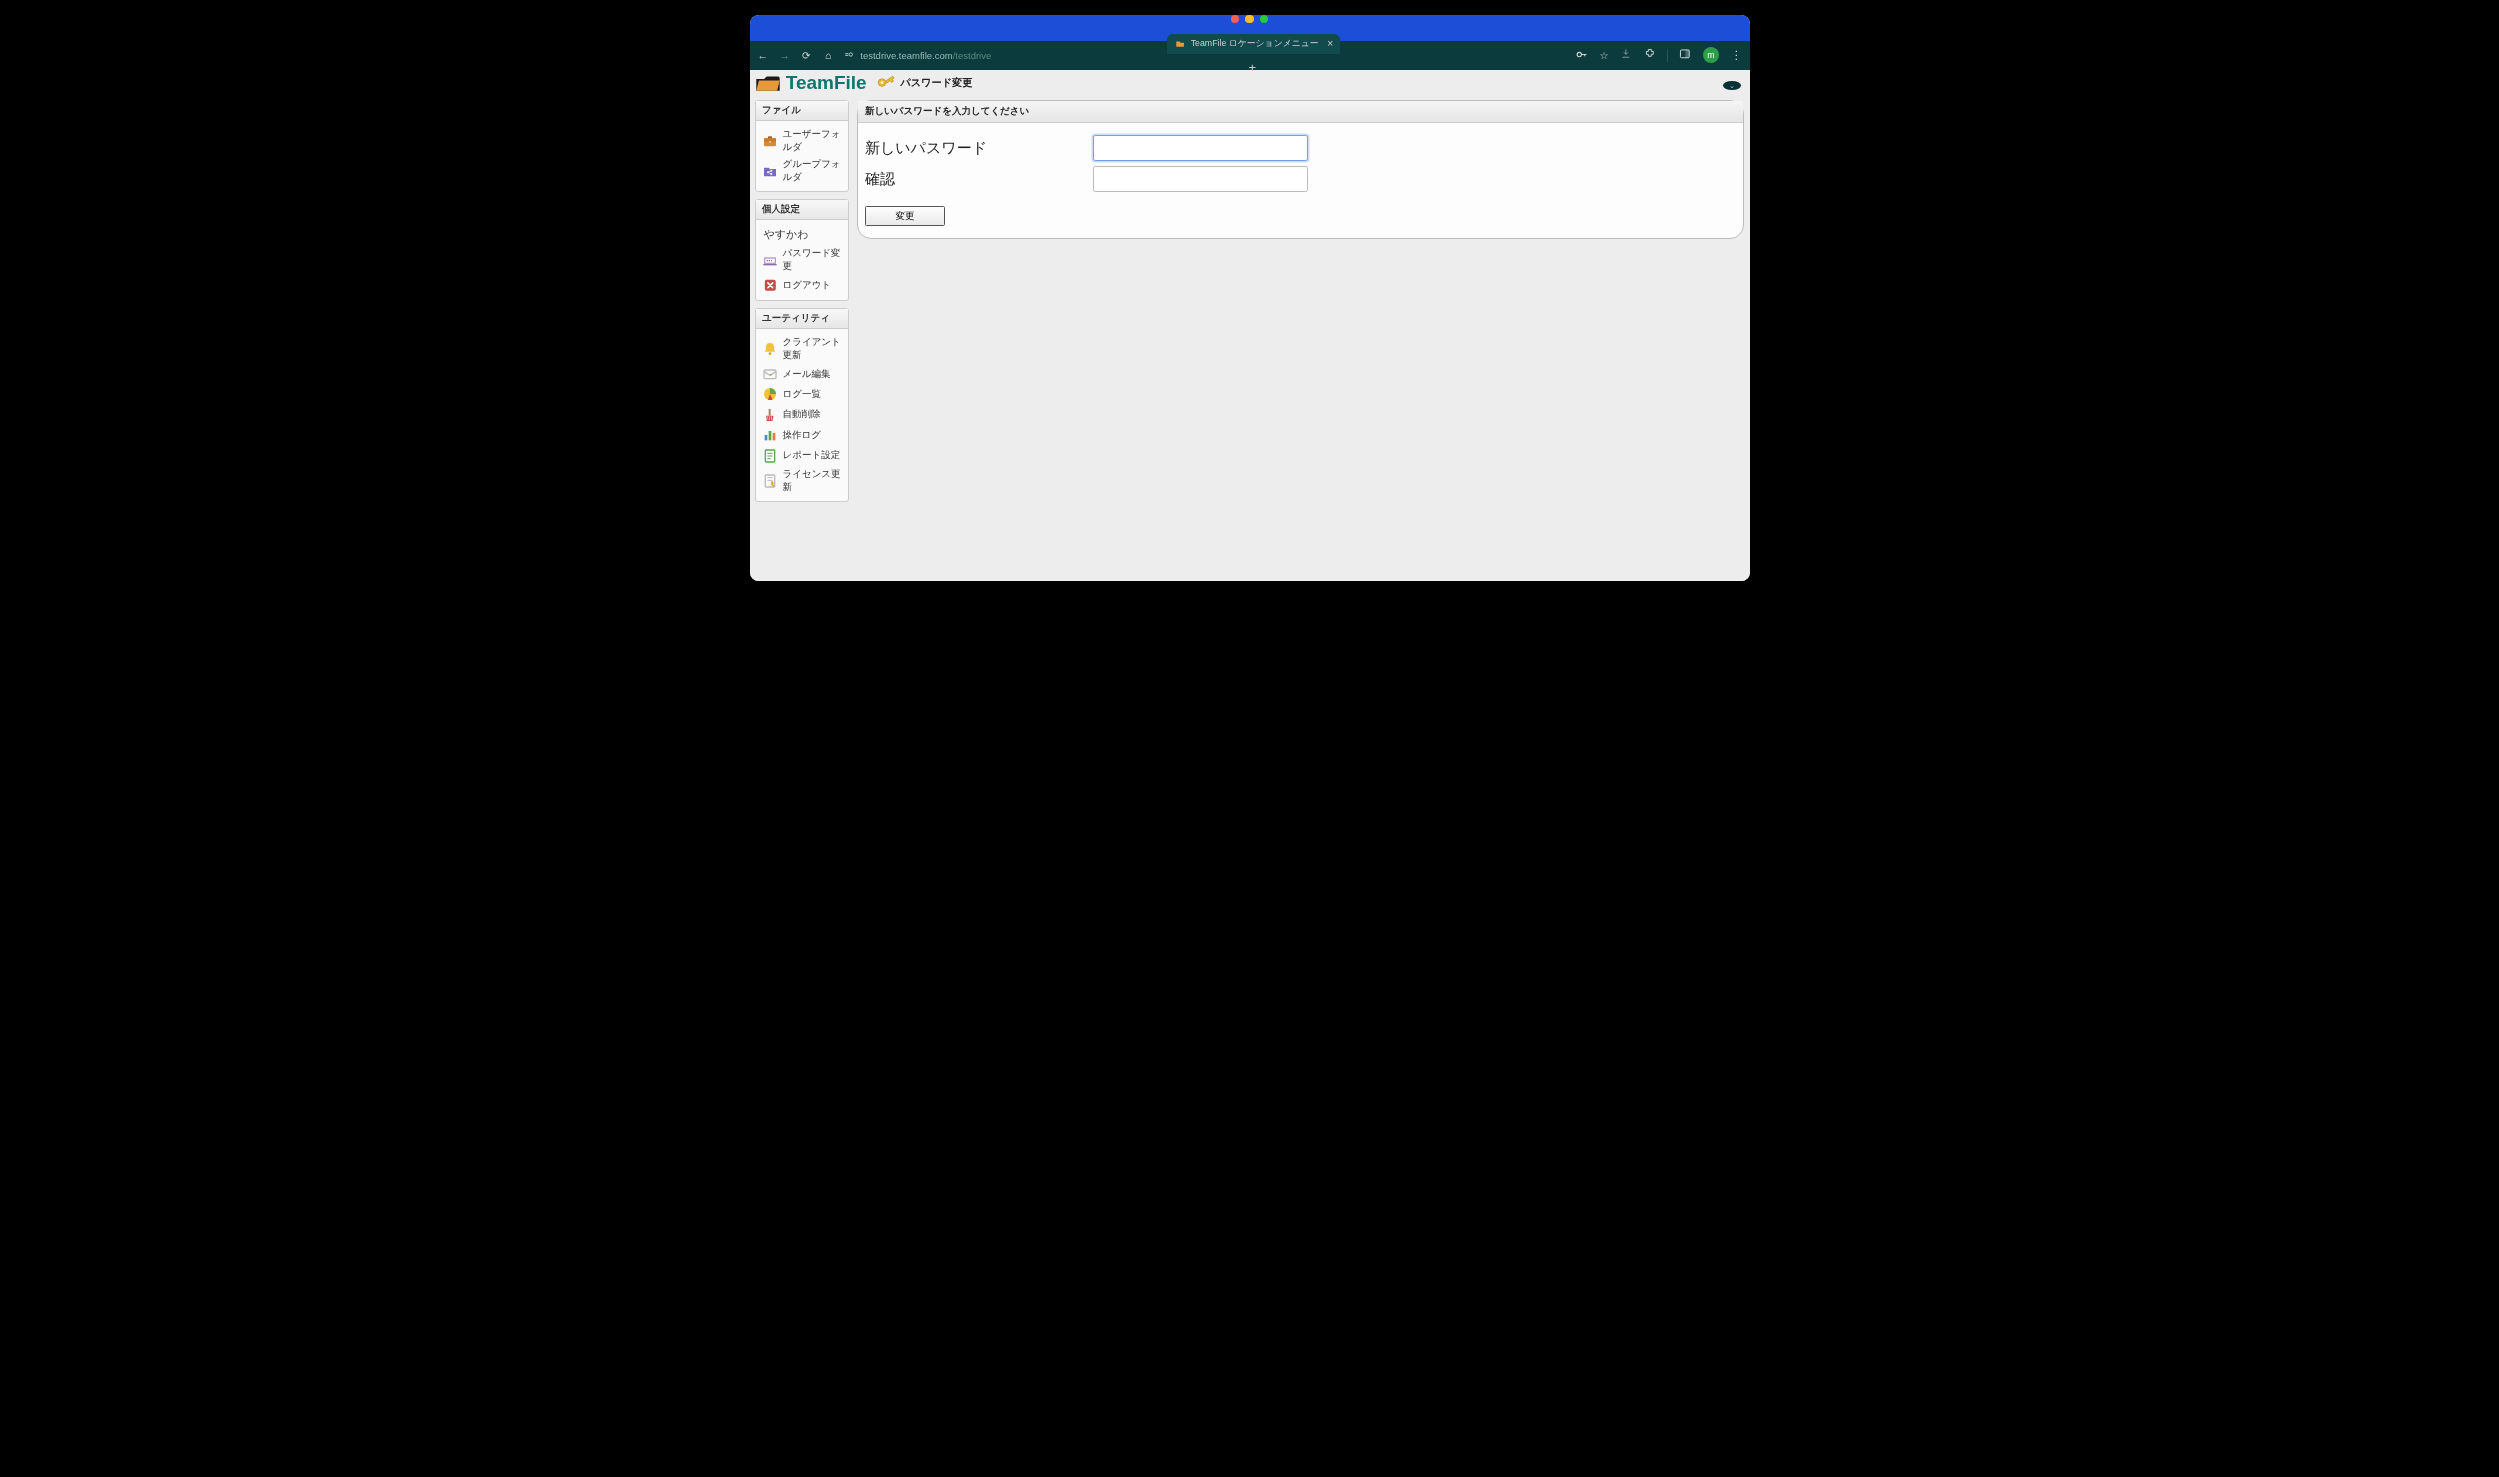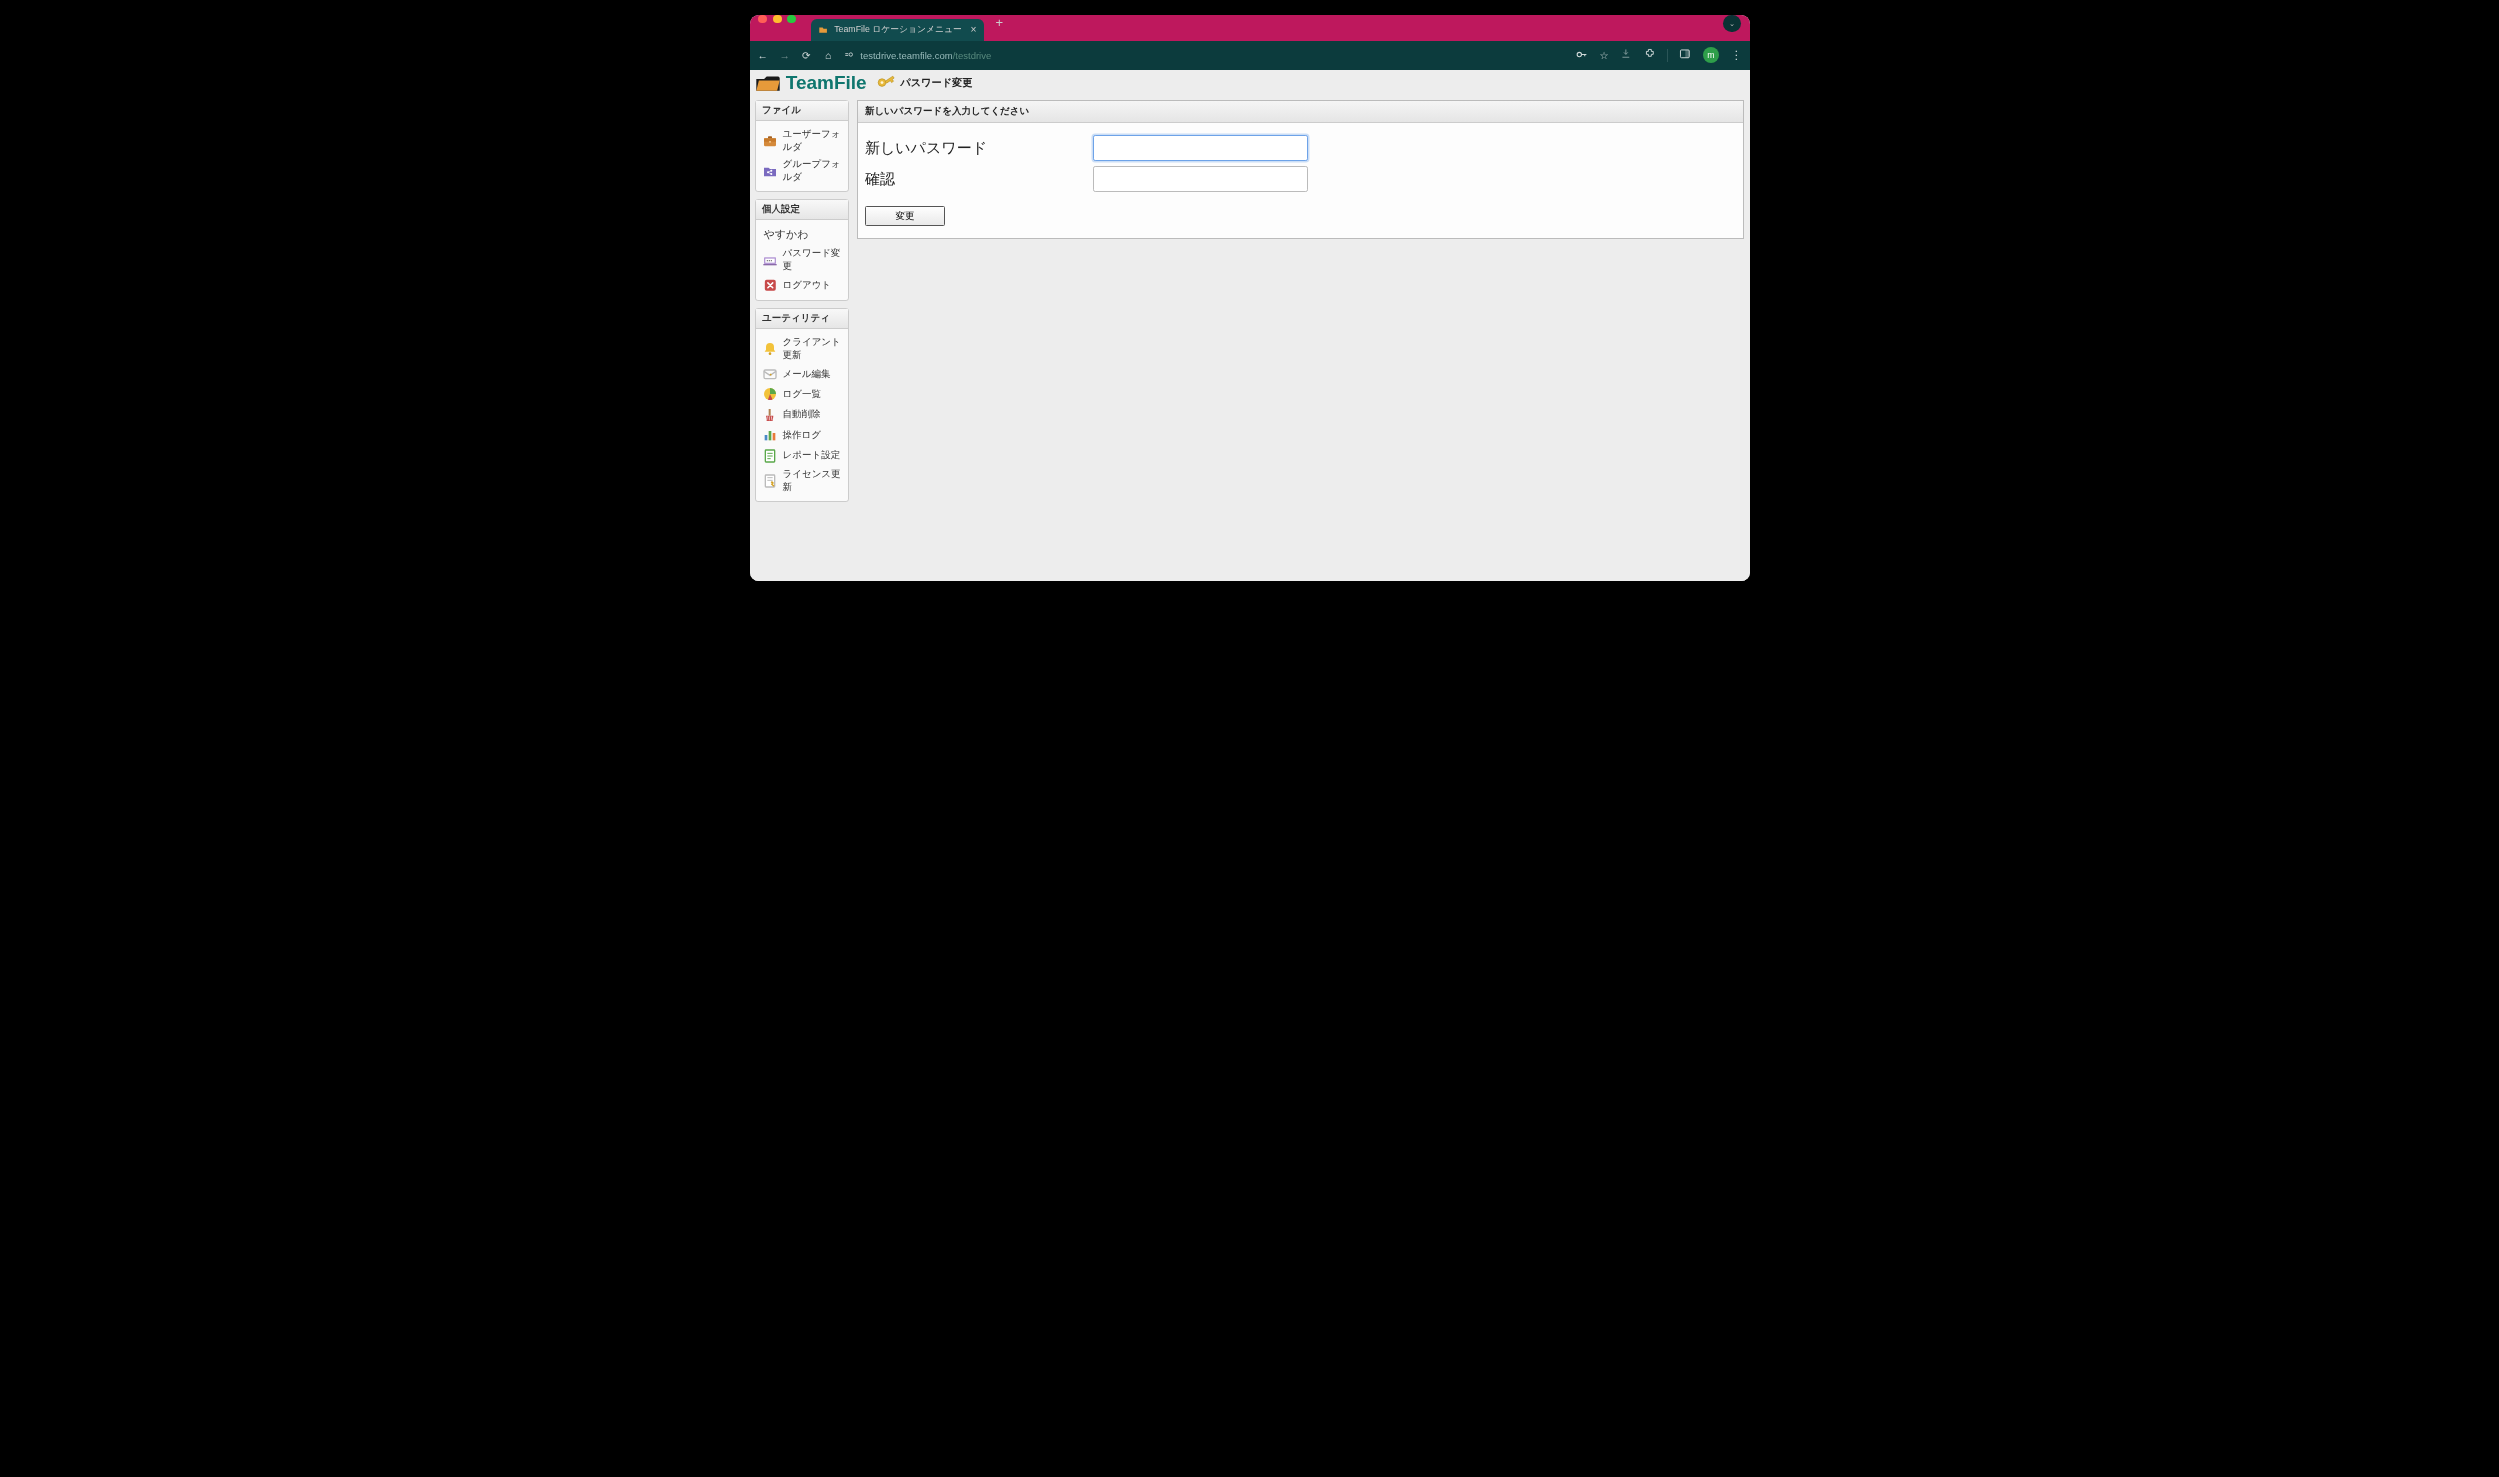--- a/index.html
+++ b/index.html
@@ -13,26 +13,27 @@
   padding: 14.6px;
 }
 .window {
   width: 1000px;
   background: #ededed;
   border-radius: 8.8px;
   overflow: hidden;
   box-shadow: 0 14.6px 44px rgba(0,0,0,0.5);
 }
 .titlebar {
-  background: #be185d;
+  background: #1d4ed8;
   height: 26px;
   display: flex;
-  align-items: flex-start;
+  align-items: center;
   padding: 0 8.8px;
   gap: 5.8px;
+  flex-direction: column;
 }
 .traffic { display: flex; gap: 5.8px; }
 .dot { width: 8.8px; height: 8.8px; border-radius: 50%; }
 .dot.r { background: #ff5f56; }
 .dot.y { background: #ffbd2e; }
 .dot.g { background: #27c93f; }
 .tab {
   margin-left: 8.8px;
   background: #114b4e;
   color: #d0d0d0;
@@ -143,21 +144,21 @@
 }
 .side-item .si-ico { width: 16px; height: 16px; flex: 0 0 16px; display:flex;align-items:center;justify-content:center; }
 .side-user { font-size: 11px; padding: 2.9px 4.4px; color: #333; }
 
 .main {
   flex: 1;
 }
 .form-panel {
   background: #fdfdfd;
   border: 0.7px solid #bbb;
-  border-radius: 0;
+  border-radius: 14px;
 }
 .form-head {
   background: linear-gradient(#f5f5f5,#e5e5e5);
   border-bottom: 0.7px solid #ccc;
   font-weight: 700;
   font-size: 9.5px;
   padding: 3.7px 7.3px;
   color: #222;
 }
 .form-body { padding: 10.2px 7.3px 11.7px 7.3px; }

